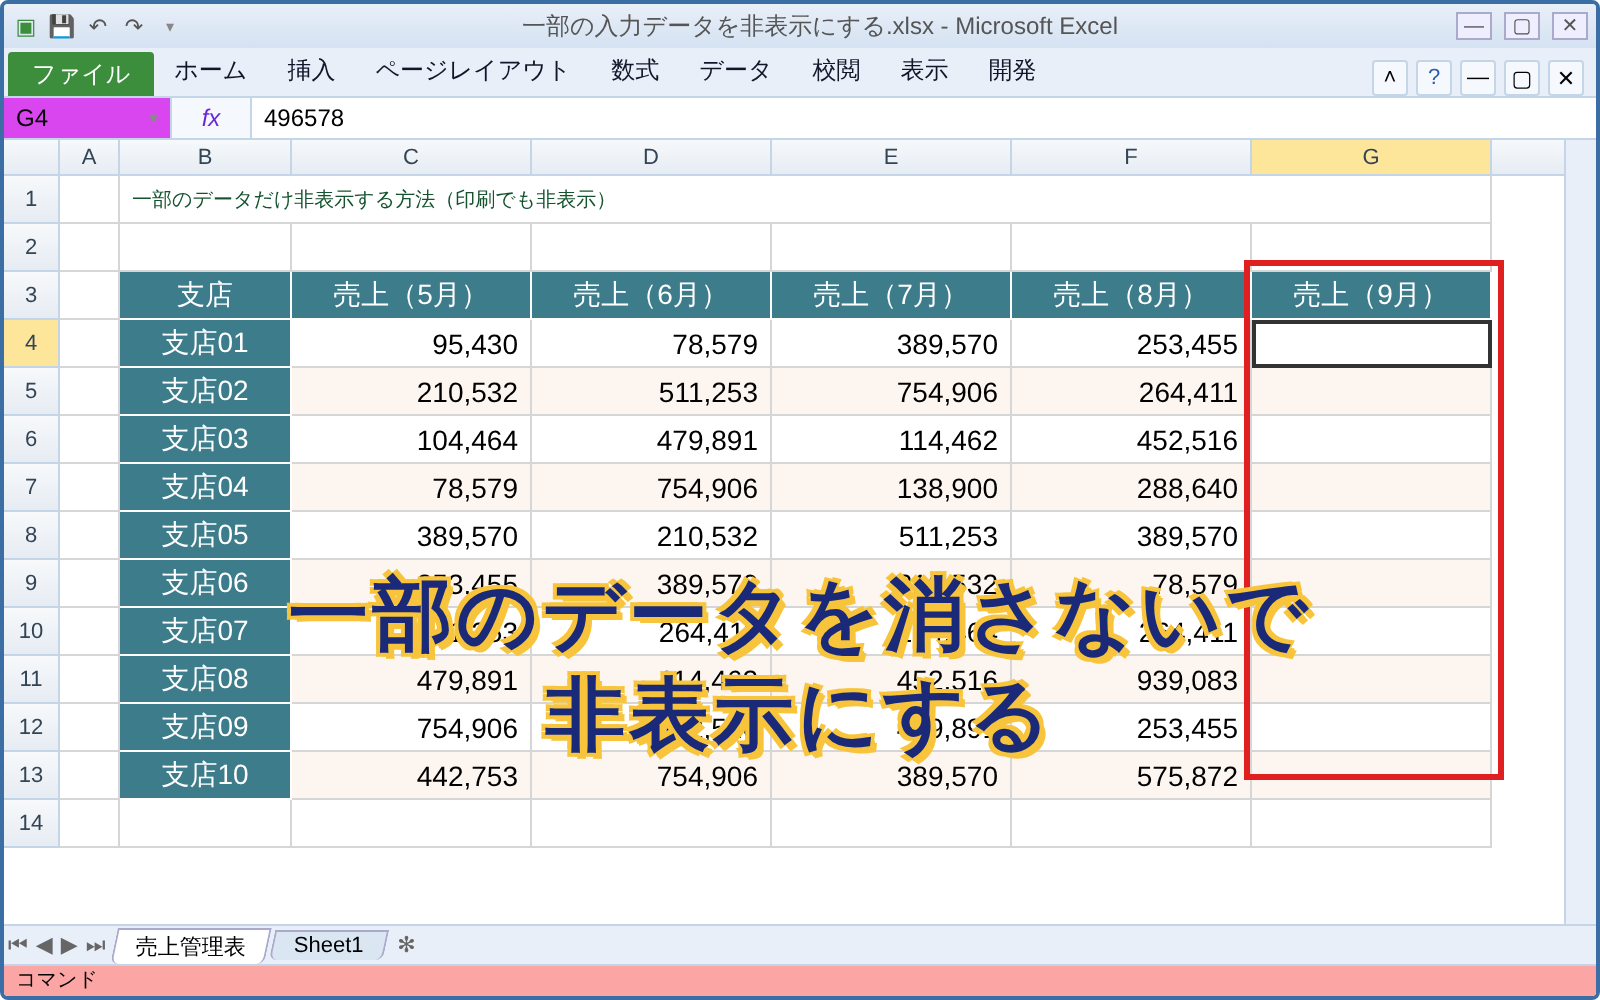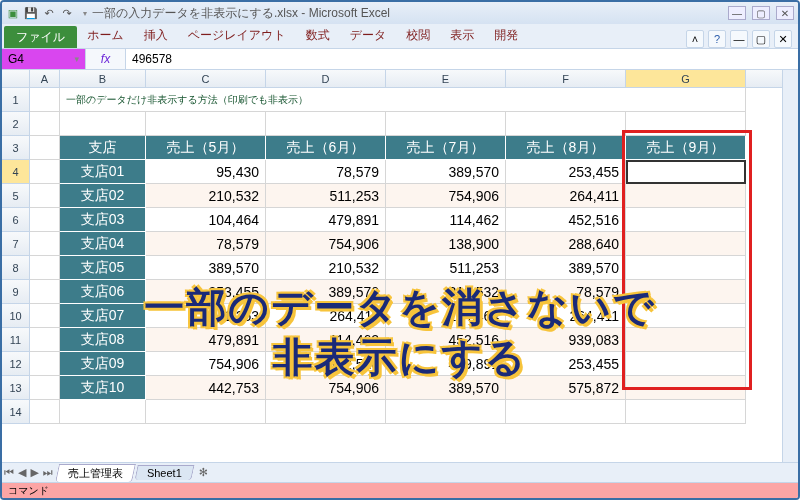--- a/index.html
+++ b/index.html
@@ -1,25 +1,25 @@
 <!DOCTYPE html>
 <html><head>
 <meta charset="utf-8">
 <style>
 * { box-sizing: border-box; margin: 0; padding: 0; font-family: "Meiryo UI", "MS PGothic", sans-serif; }
 body { background: #fff; width: 800px; height: 500px; overflow: hidden; position: relative; border: 2px solid #3a6ea5; border-radius: 4px; }
 .titlebar { height: 22px; background: linear-gradient(#e8eff8,#d5e2f2); display: flex; align-items: center; padding: 0 4px; font-size: 11px; color: #555; }
 .titlebar .qat { display: flex; gap: 4px; align-items: center; }
 .titlebar .qat span { width: 14px; height: 14px; display: inline-flex; align-items: center; justify-content: center; font-size: 11px; }
-.titlebar .title { flex: 1; font-size: 12px; }
+.titlebar .title { flex: 1; text-align: center; font-size: 12px; }
 .titlebar .winbtns { display: flex; gap: 6px; }
 .titlebar .winbtns span { width: 18px; height: 14px; border: 1px solid #aac; background: #eef; display: inline-flex; align-items: center; justify-content: center; font-size: 10px; }
 .ribbon-tabs { height: 24px; background: #e8eff8; display: flex; align-items: flex-end; font-size: 12px; }
 .file-tab { background: #3c8e3c; color: #fff; padding: 4px 12px; height: 22px; display: flex; align-items: center; border-radius: 2px 2px 0 0; margin-left: 2px; }
-.ribbon-tabs .tab { padding: 4px 10px; color: #7f1d1d; cursor: default; }
+.ribbon-tabs .tab { padding: 4px 10px; color: #0f172a; cursor: default; }
 .ribbon-tabs .help { margin-left: auto; display: flex; gap: 4px; padding-right: 6px; }
 .ribbon-tabs .help span { width: 18px; height: 18px; border: 1px solid #c5d5e8; border-radius: 2px; display: inline-flex; align-items: center; justify-content: center; font-size: 11px; background: #f5f9fd; }
 .namebox-row { height: 22px; border-top: 1px solid #c5d5e8; border-bottom: 1px solid #c5d5e8; display: flex; align-items: center; font-size: 12px; background: #f5f8fc; }
 .namebox { width: 84px; border-right: 1px solid #c5d5e8; padding: 0 6px; height: 100%; display: flex; align-items: center; background: #d946ef; }
 .namebox::after { content: "▾"; margin-left: auto; color: #888; font-size: 9px; }
 .fx { width: 40px; text-align: center; font-style: italic; color: #6d28d9; border-right: 1px solid #c5d5e8; height: 100%; display: flex; align-items: center; justify-content: center; }
 .formula { flex: 1; padding: 0 6px; background: #fff; height: 100%; display: flex; align-items: center; }
 .grid-wrap { position: relative; height: 394px; overflow: hidden; }
 .col-headers { display: flex; height: 18px; background: linear-gradient(#f7f9fb,#e6ecf3); border-bottom: 1px solid #c5d5e8; font-size: 11px; }
 .corner { width: 28px; border-right: 1px solid #c5d5e8; background: linear-gradient(#f7f9fb,#e6ecf3); }

